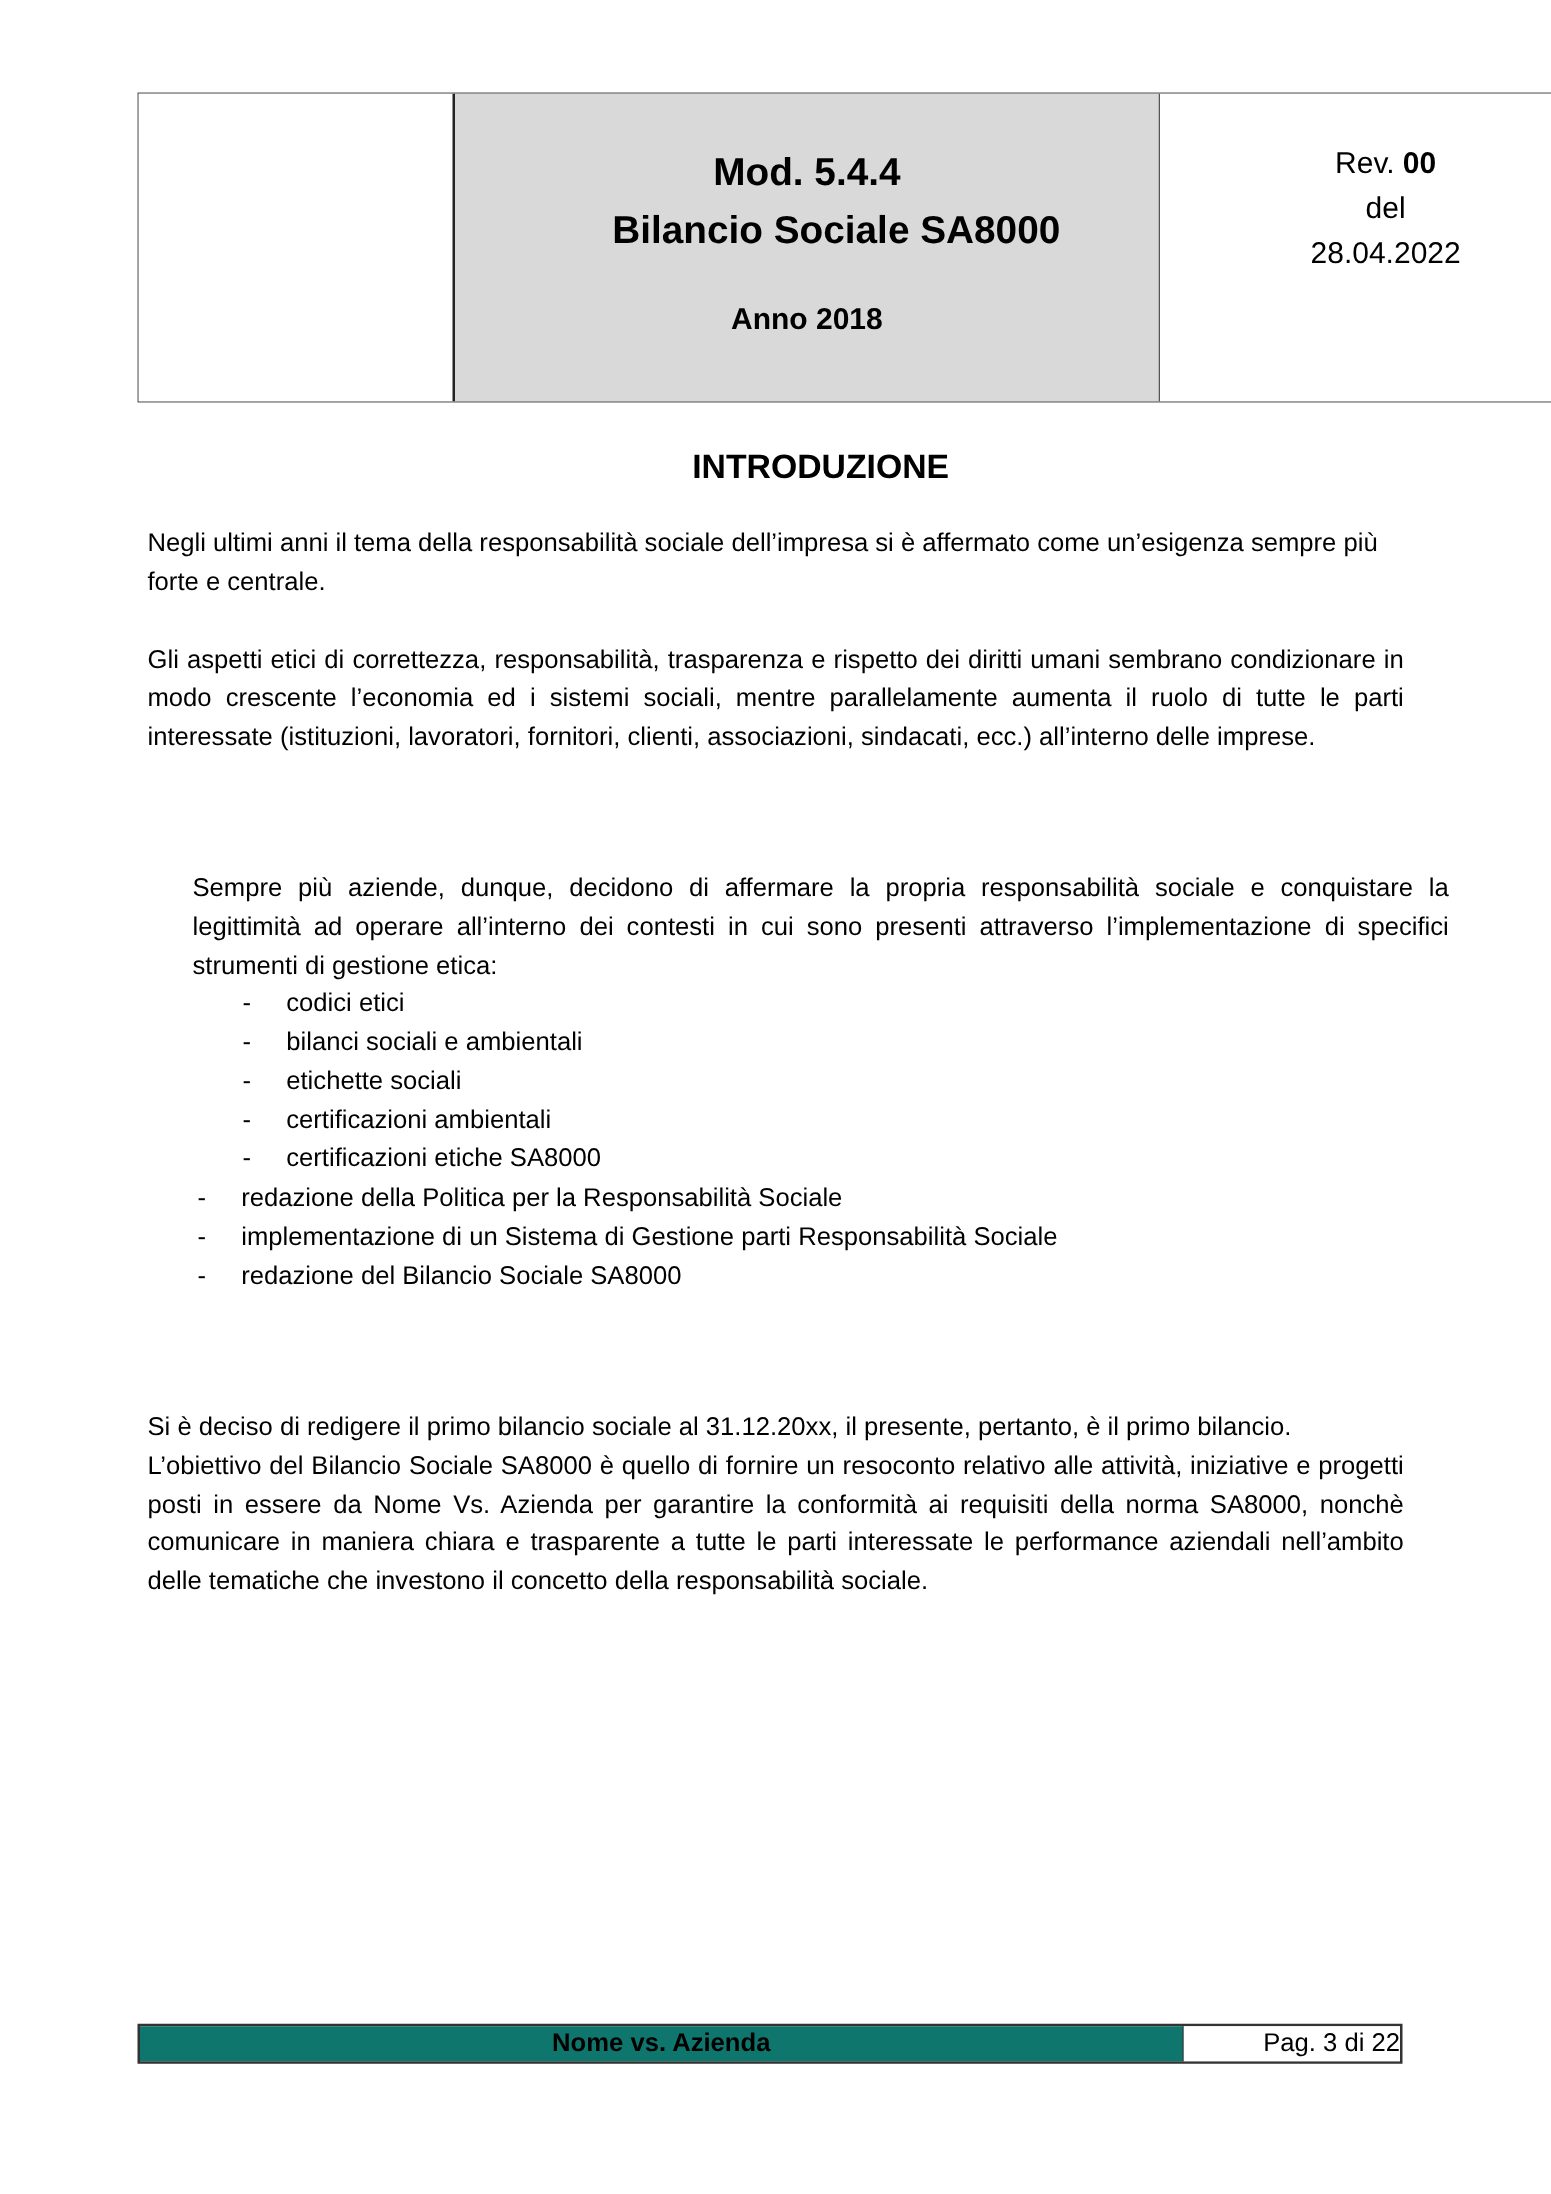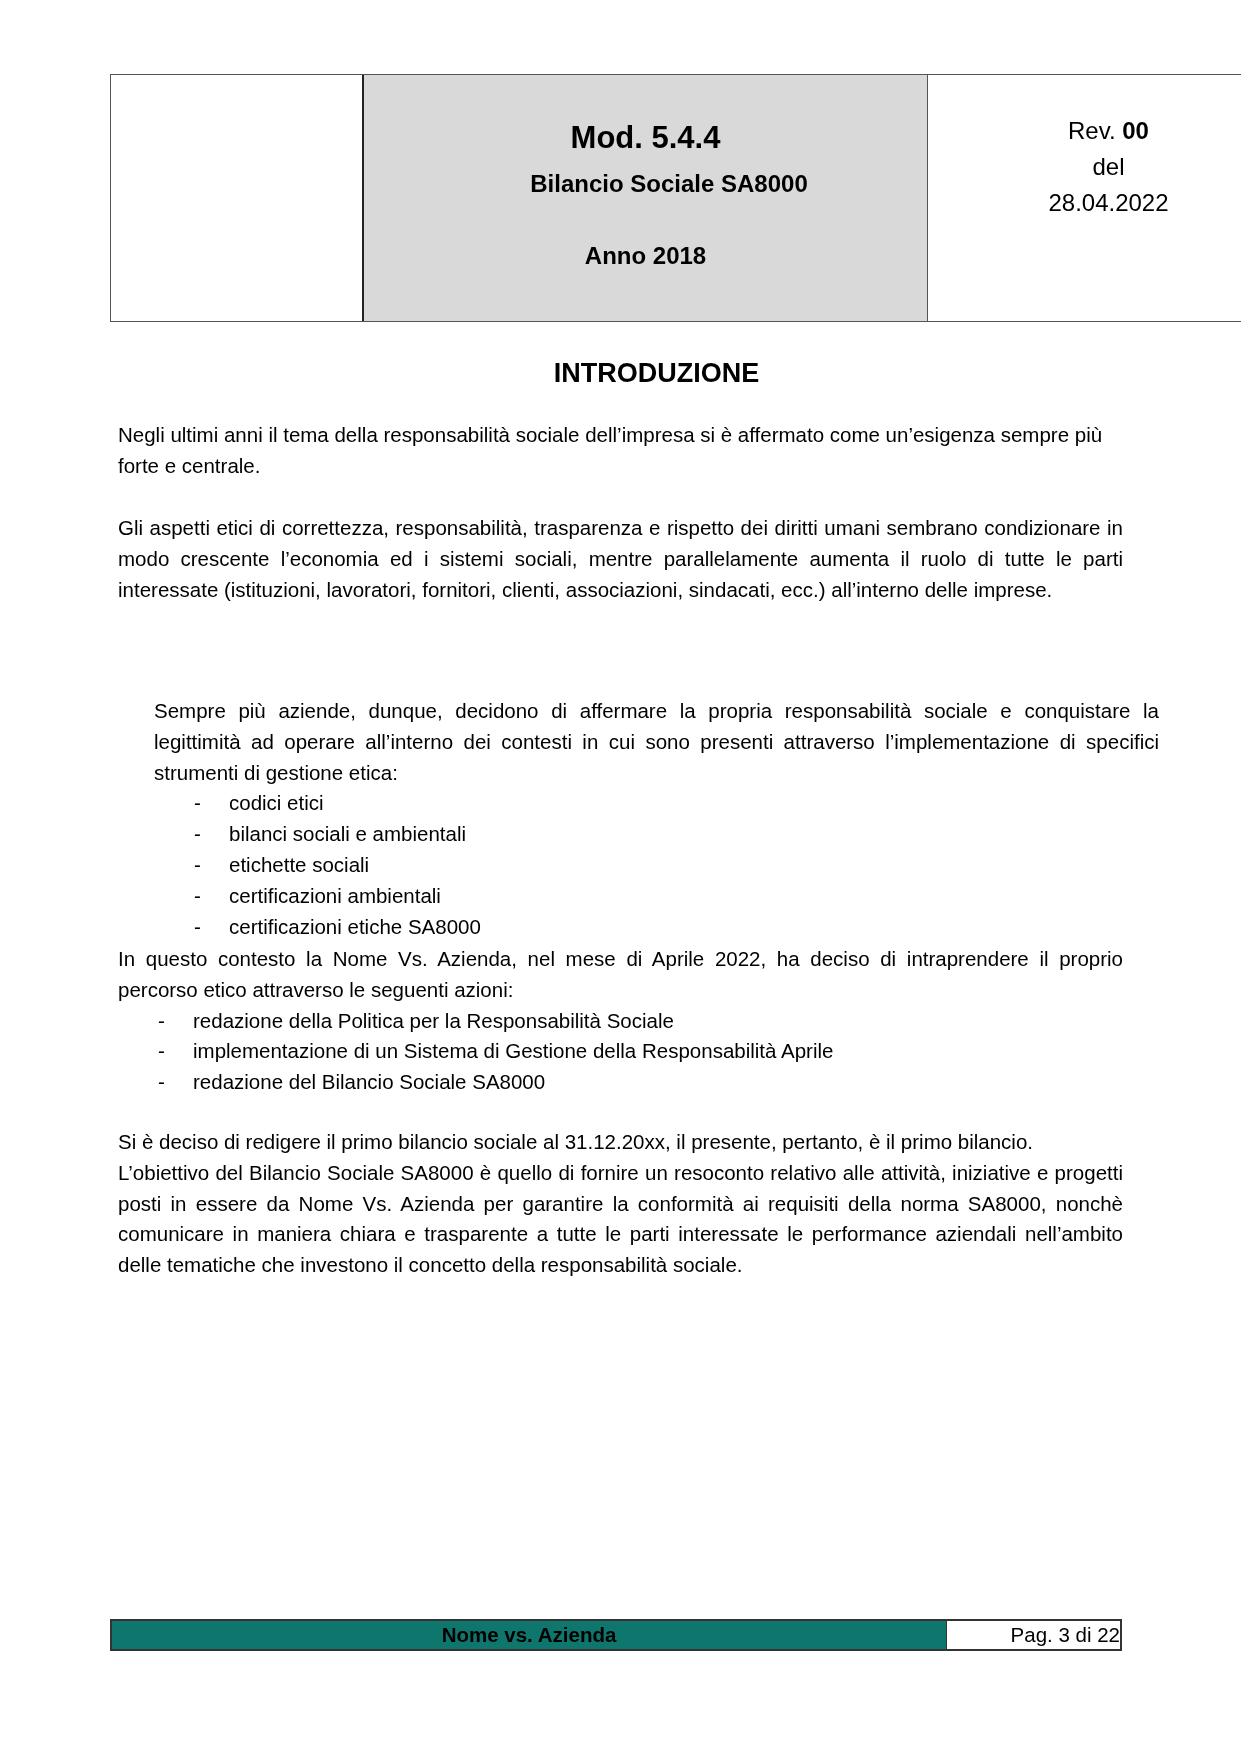--- a/index.html
+++ b/index.html
@@ -44,21 +44,21 @@
       position: absolute;
       left: 0; right: 0;
       top: 40px;
       font-size: 31px;
       line-height: 46px;
     }
     .hcell-title .t2 {
       position: absolute;
       left: 0; right: 0;
       top: 86px;
-      font-size: 24px;
+      font-size: 31px;
       line-height: 46px;
       padding-left: 47px;
     }
     .hcell-title .t3 {
       position: absolute;
       left: 0; right: 0;
       top: 163px;
       font-size: 24px;
       line-height: 36px;
     }
@@ -173,24 +173,23 @@
   <ul class="dash-list">
     <li><span class="dash">-</span><span>codici etici</span></li>
     <li><span class="dash">-</span><span>bilanci sociali e ambientali</span></li>
     <li><span class="dash">-</span><span>etichette sociali</span></li>
     <li><span class="dash">-</span><span>certificazioni ambientali</span></li>
     <li><span class="dash">-</span><span>certificazioni etiche SA8000</span></li>
   </ul>
 </div>
 
 <div class="body-text" style="top:944px;">
-  <p>In questo contesto la Nome Vs. Azienda, nel mese di Aprile 2022, ha deciso di intraprendere il proprio percorso etico attraverso le seguenti azioni:</p>
   <ul class="dash-list">
     <li><span class="dash">-</span><span>redazione della Politica per la Responsabilità Sociale</span></li>
-    <li><span class="dash">-</span><span>implementazione di un Sistema di Gestione della Responsabilità Aprile</span></li>
+    <li><span class="dash">-</span><span>implementazione di un Sistema di Gestione parti Responsabilità Sociale</span></li>
     <li><span class="dash">-</span><span>redazione del Bilancio Sociale SA8000</span></li>
   </ul>
 </div>
 
 <div class="body-text" style="top:1127px;">
   <p>Si è deciso di redigere il primo bilancio sociale al 31.12.20xx, il presente, pertanto, è il primo bilancio.</p>
   <p>L’obiettivo del Bilancio Sociale SA8000 è quello di fornire un resoconto relativo alle attività, iniziative e progetti posti in essere da Nome Vs. Azienda per garantire la conformità ai requisiti della norma SA8000, nonchè comunicare in maniera chiara e trasparente a tutte le parti interessate le performance aziendali nell’ambito delle tematiche che investono il concetto della responsabilità sociale.</p>
 </div>
 
 <div class="footer">

